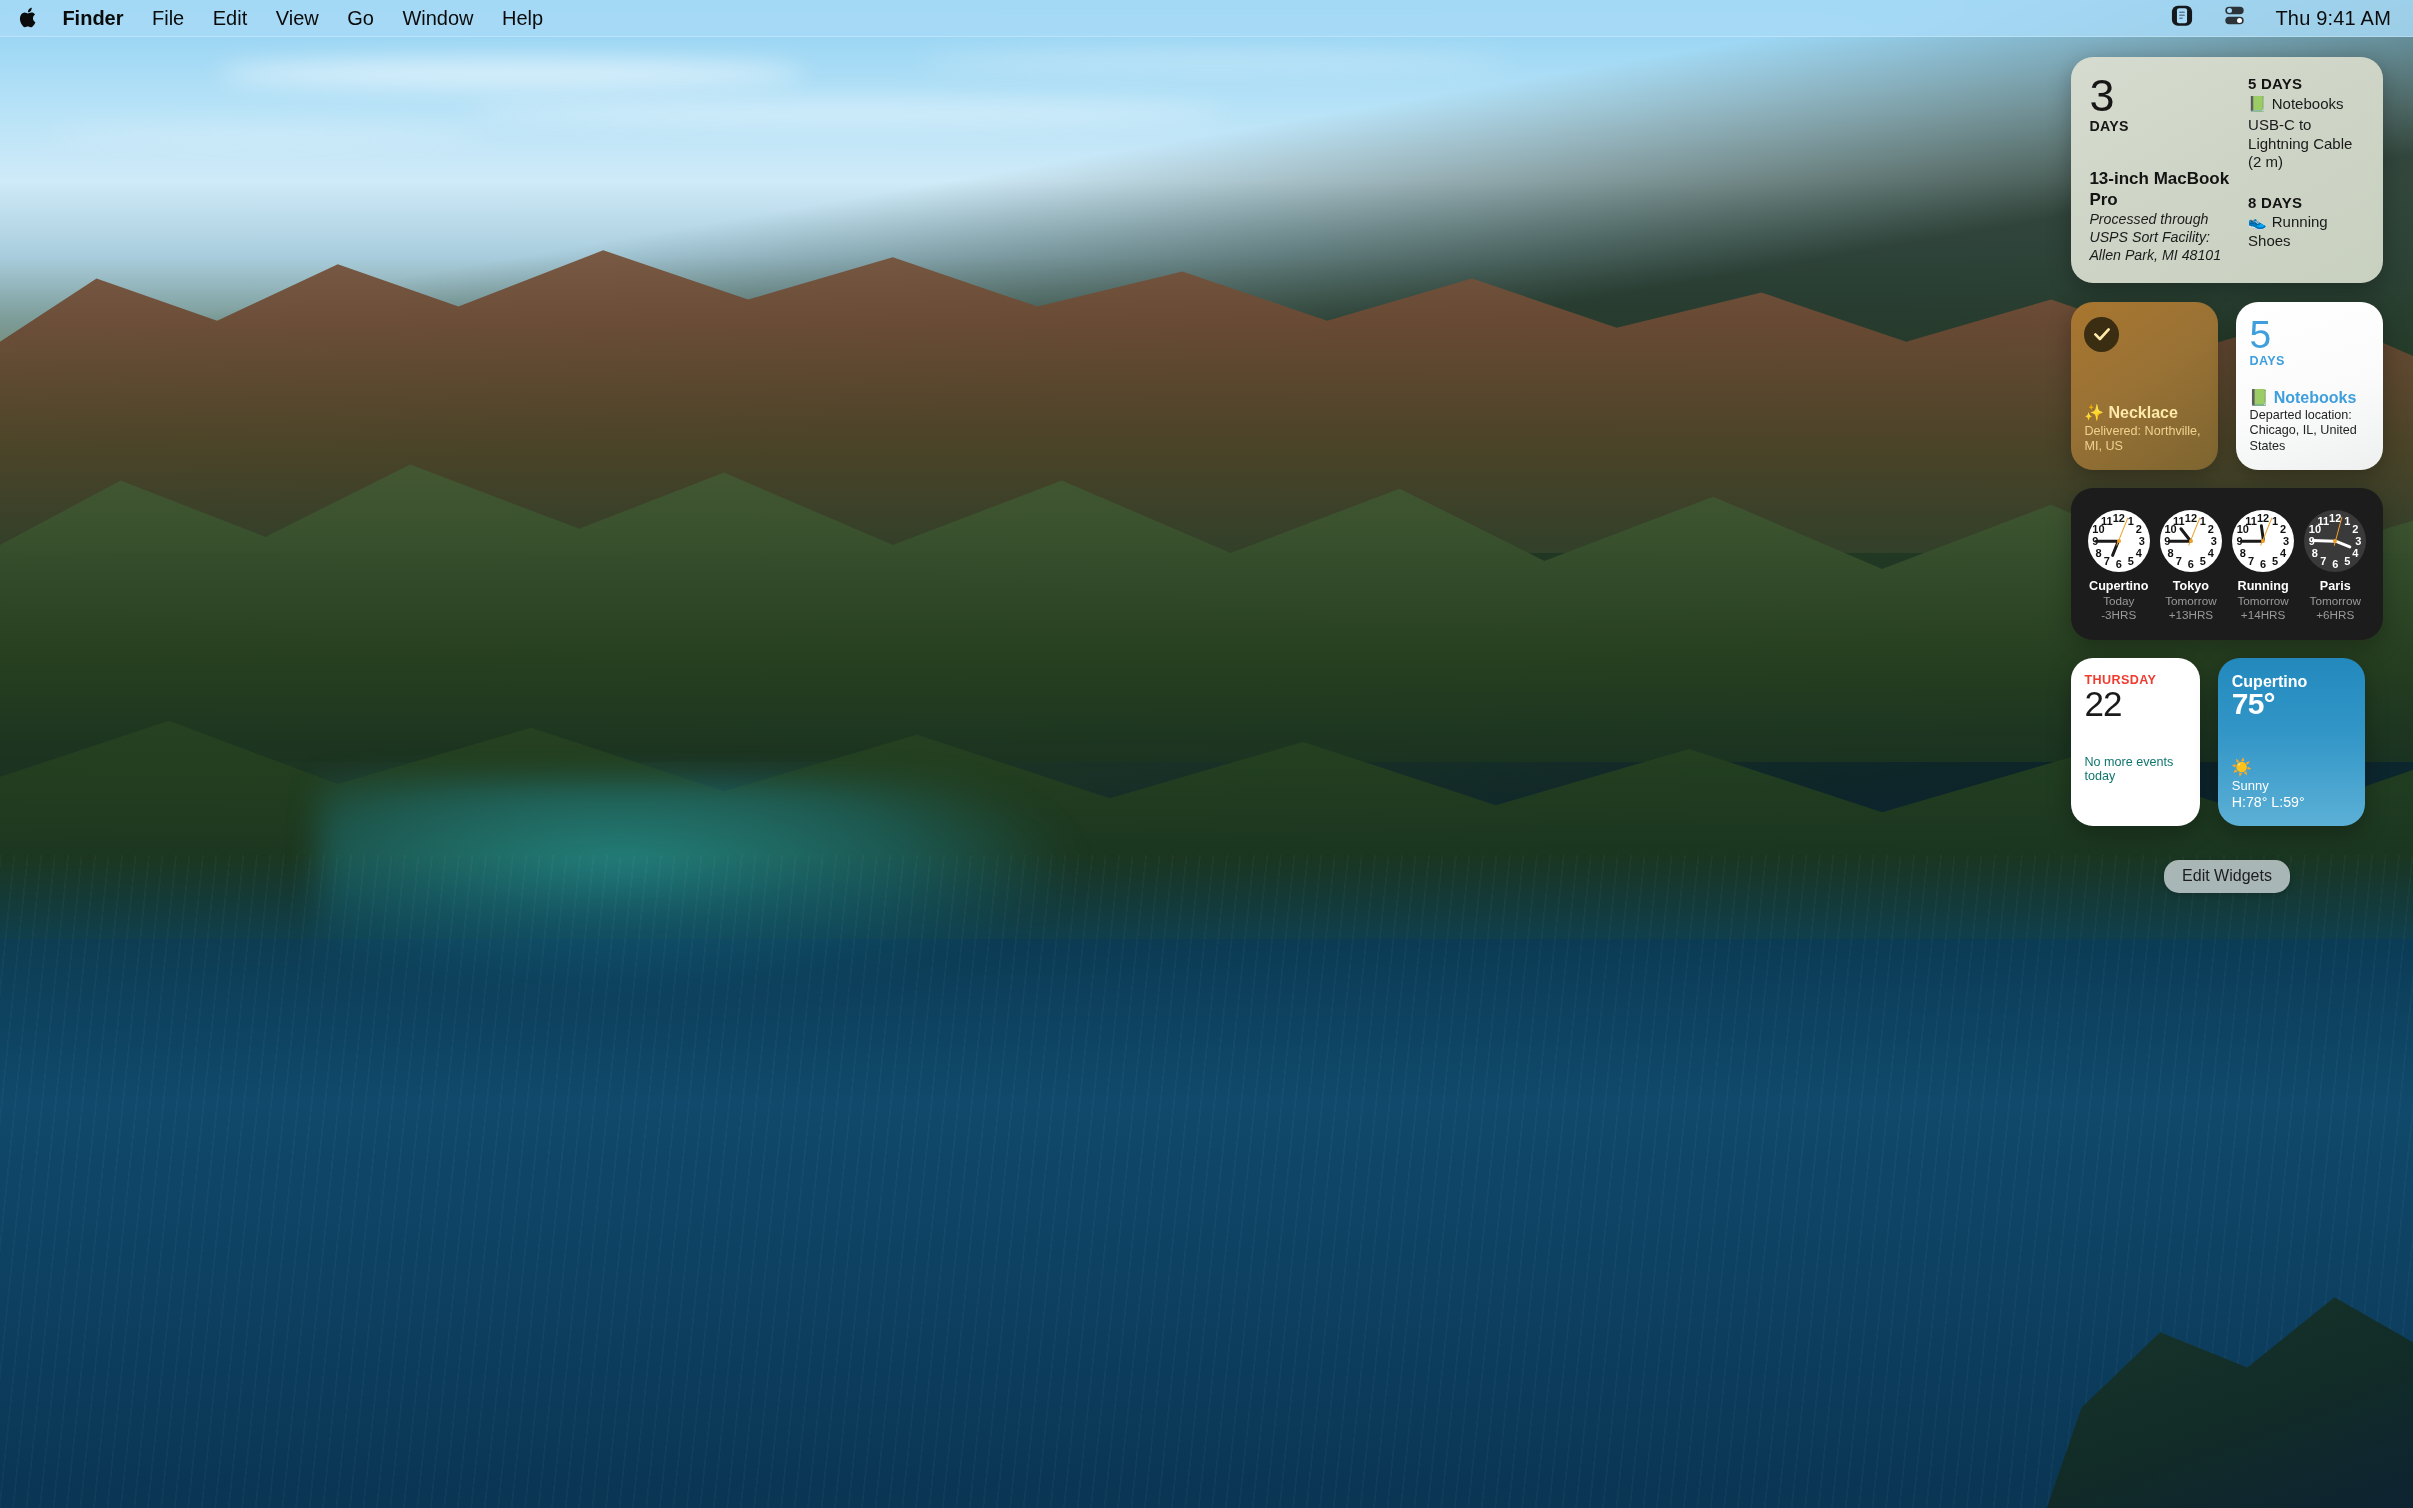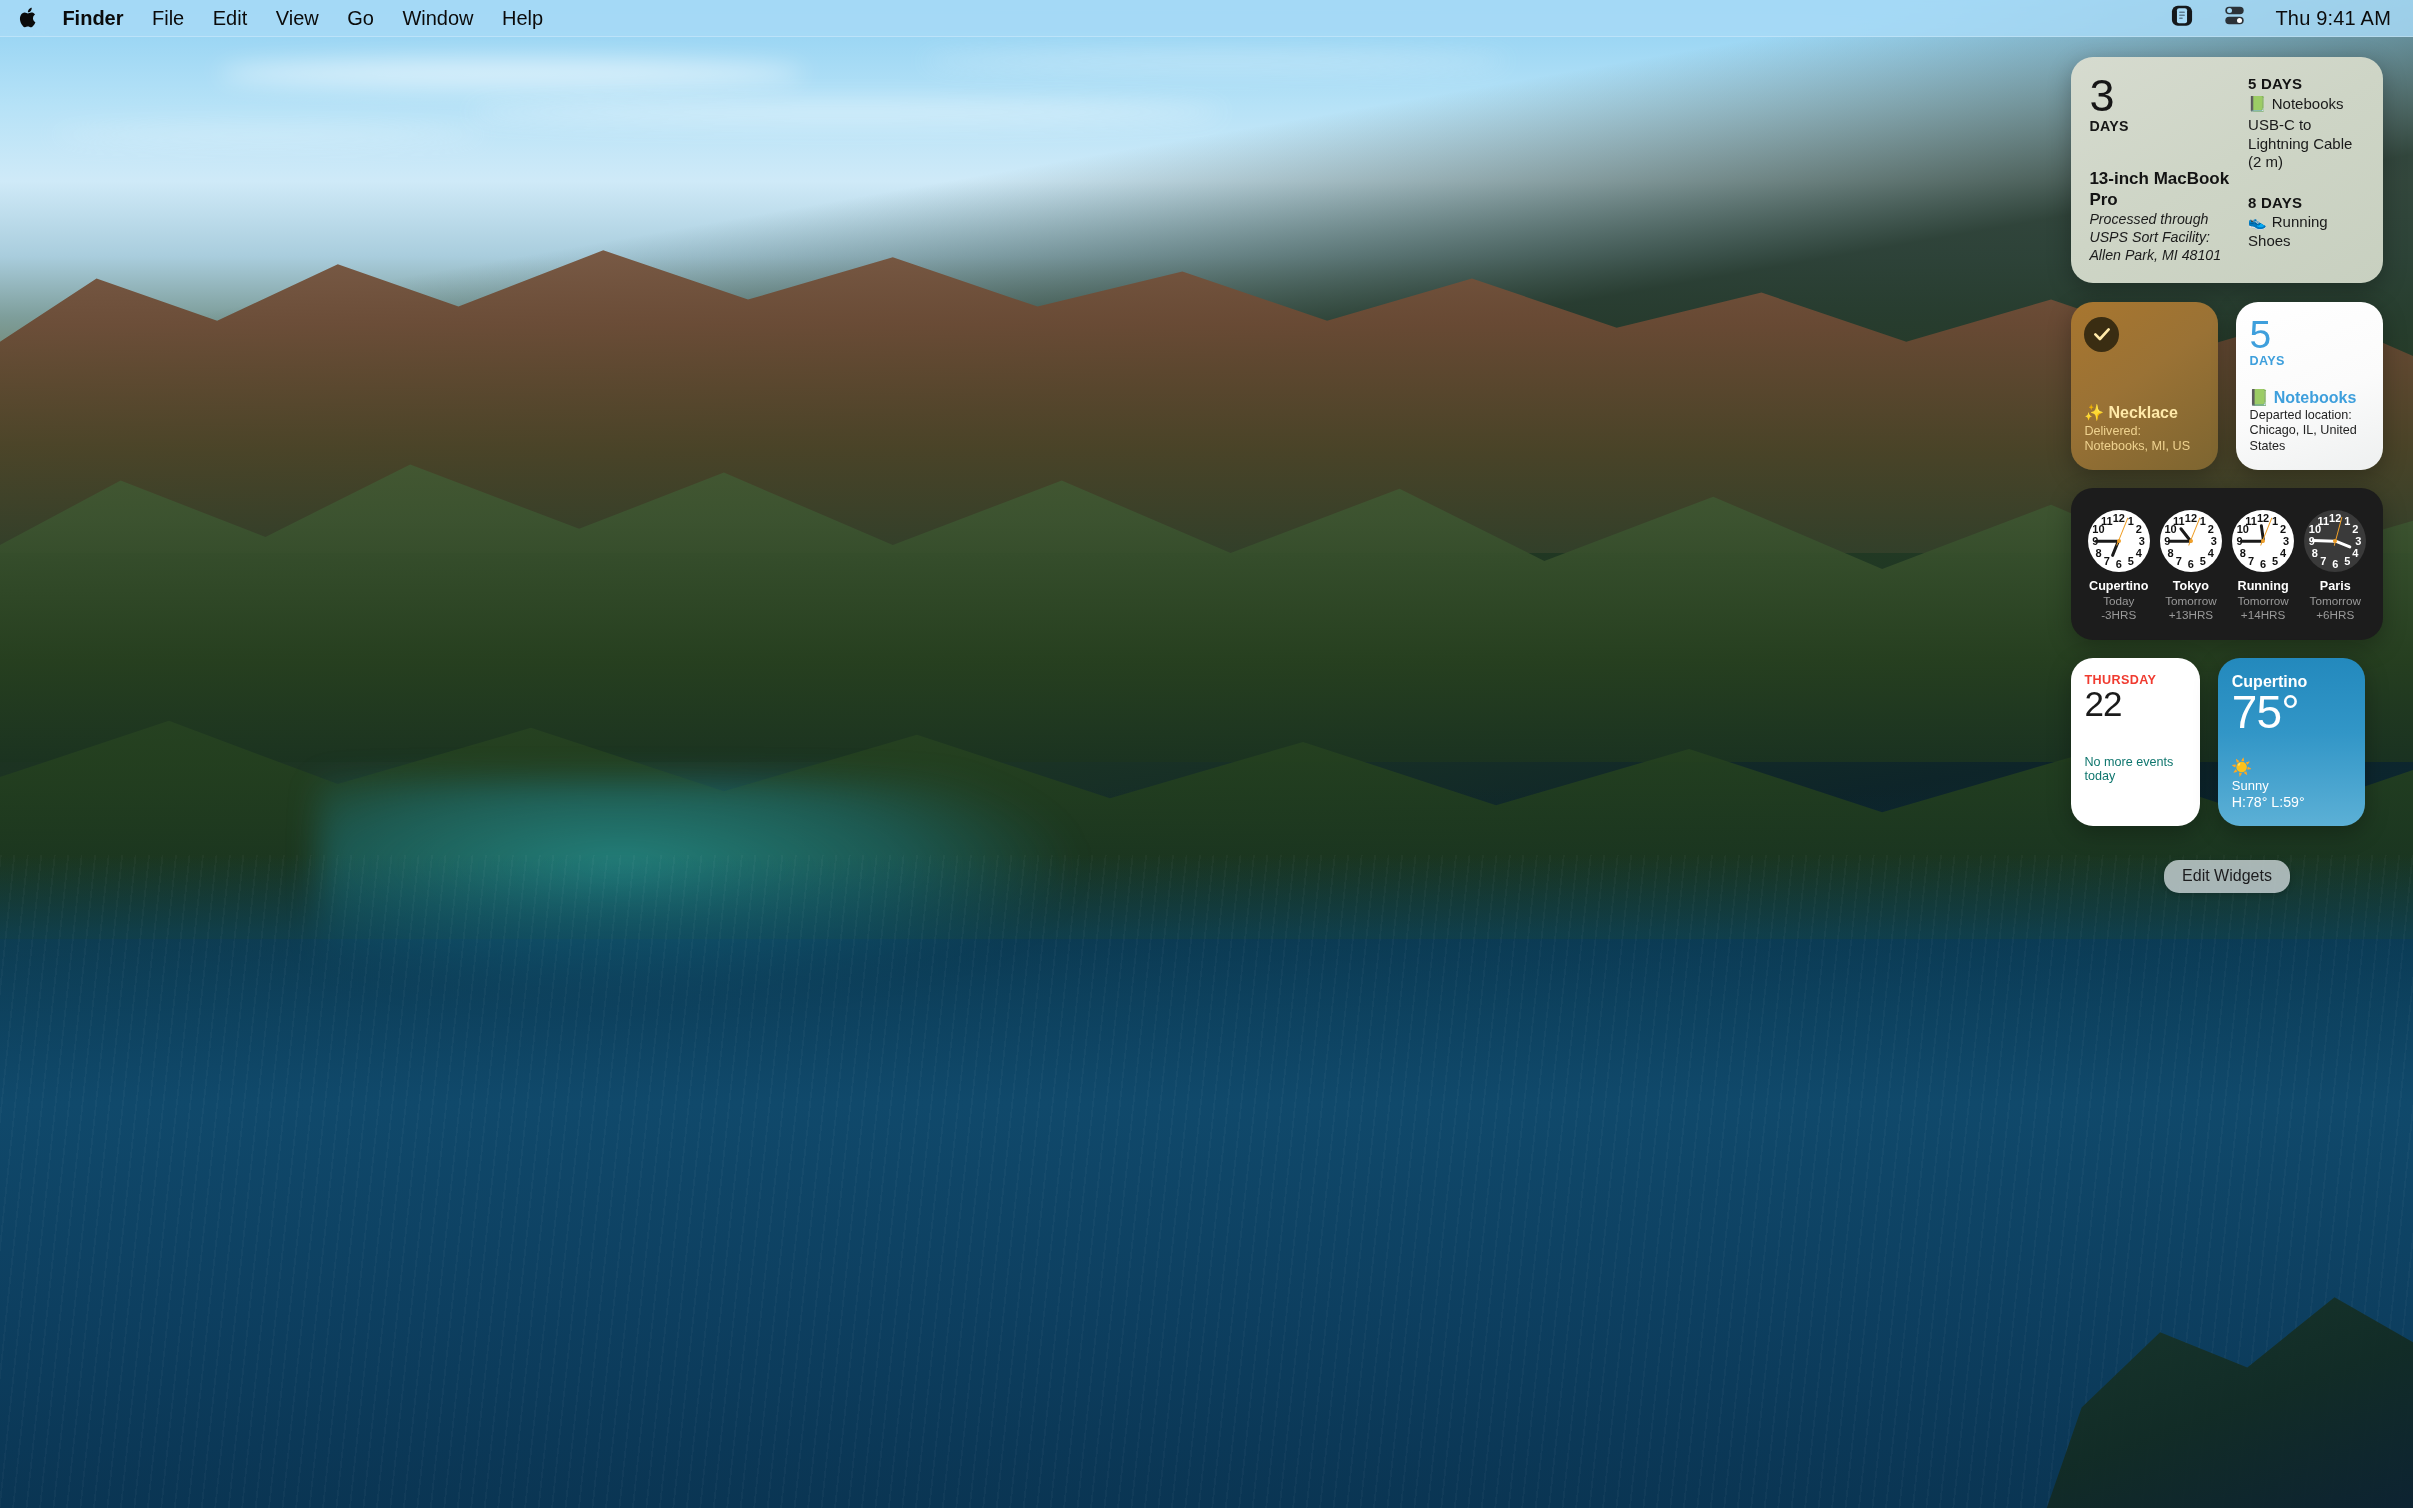--- a/index.html
+++ b/index.html
@@ -179,21 +179,21 @@
   .cal-date{ font-size:35px; font-weight:400; color:#1a1a1a; line-height:1.02; letter-spacing:-0.8px; margin-top:-1.7px; }
   .cal-empty{ font-size:12.6px; color:#0f766e; margin-top:auto; margin-bottom:28.5px; }
 
   
   #widget-weather{
     width:147px; height:168px;
     background:linear-gradient(180deg,#2389bd 0%, #3296c7 45%, #5cb0d6 100%);
     padding:15px 13.4px; display:flex; flex-direction:column;
   }
   .wx-city{ font-size:16px; font-weight:bold; color:#fff; line-height:1.1; }
-  .wx-temp{ font-size:46px; font-weight:400; color:#fff; line-height:1.0; letter-spacing:-0.8px; margin-top:-1.7px; }
+  .wx-temp{ font-size:30px; font-weight:700; color:#fff; line-height:1.0; letter-spacing:-0.8px; margin-top:-1.7px; }
   .wx-bottom{ margin-top:auto; }
   .wx-icon{ font-size:17px; line-height:1; margin-bottom:3.4px; }
   .wx-cond{ font-size:13px; color:#fff; line-height:1.15; }
   .wx-hl{ font-size:14.2px; color:#fff; line-height:1.2; }
 
   
   #edit-widgets-button{
     margin-top:15px;
     padding:7.5px 18.4px; border-radius:15px;
     background:rgba(225,232,236,0.72);
@@ -288,21 +288,21 @@
       <div class="check-circle">
         <svg viewBox="0 0 24 24" aria-hidden="true">
             <path d="M4 12.5l5.5 5.5L20 6.5" fill="none" stroke="#ffe9a8" stroke-width="3.2" stroke-linecap="round" stroke-linejoin="round"></path>
           </svg>
       </div>
       <div>
         <div class="neck-title">
           <span>✨</span>
             <span>Necklace</span>
         </div>
-        <div class="neck-sub">Delivered: Notebooks, MI, US</div>
+        <div class="neck-sub">Delivered: Northville, MI, US</div>
       </div>
     </div>
 
     <div class="widget" id="widget-notebooks">
       <div>
         <div class="nb-num">5</div>
         <div class="nb-days">DAYS</div>
       </div>
       <div>
         <div class="nb-title">

